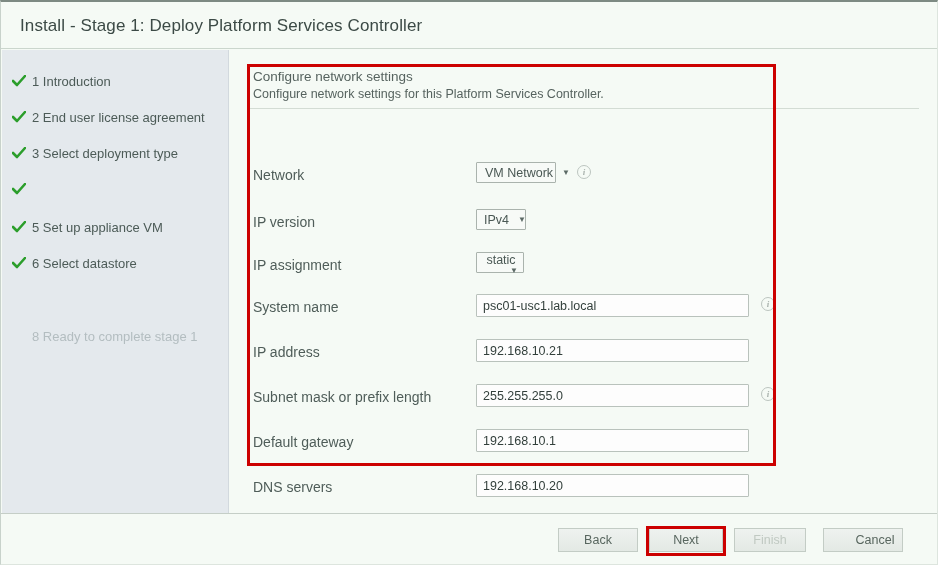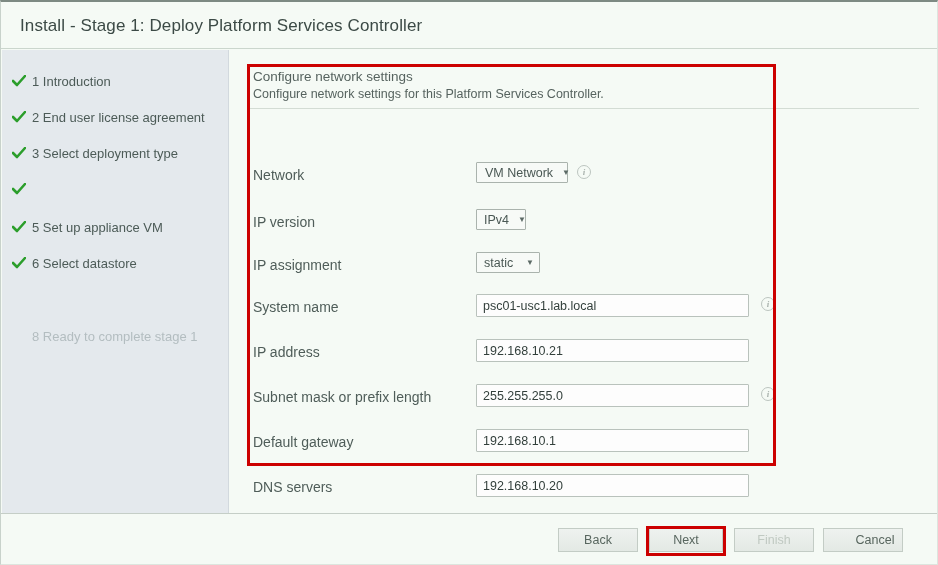--- a/index.html
+++ b/index.html
@@ -178,23 +178,23 @@
     white-space: nowrap;
   }
   .select-box .sel-val { display: inline-block; }
   .select-box .caret {
     margin-left: auto;
     padding-left: 9px;
     font-size: 8px;
     color: #5c6a66;
     line-height: 1;
   }
-  .select-network { width: 92px; padding-left: 8px; }
+  .select-network { width: 80px; padding-left: 8px; }
   .select-ipver   { width: 50px; }
-  .select-ipassign{ width: 64px; }
+  .select-ipassign{ width: 48px; flex-direction: column; }
 
   
   .info-icon {
     position: absolute;
     top: 3px;
     width: 14px;
     height: 14px;
     border: 1px solid #bcc5c0;
     border-radius: 50%;
     color: #a9b2ad;
@@ -236,21 +236,21 @@
     color: #58665f;
     border-radius: 0;
     text-align: center;
     line-height: 22px;
     cursor: pointer;
     white-space: nowrap;
   }
   .btn.disabled { color: #c0c9c2; }
   #btn-back   { left: 557px; width: 80px; }
   #btn-next   { left: 648px; width: 74px; }
-  #btn-finish { left: 733px; width: 80px; }
+  #btn-finish { left: 733px; width: 72px; }
   #btn-cancel { left: 822px; width: 80px; padding-left: 24px; }
 
   #next-highlight {
     position: absolute;
     left: 645px;
     top: 524px;
     width: 80px;
     height: 30px;
     border: 3px solid #cc0000;
     box-sizing: border-box;

